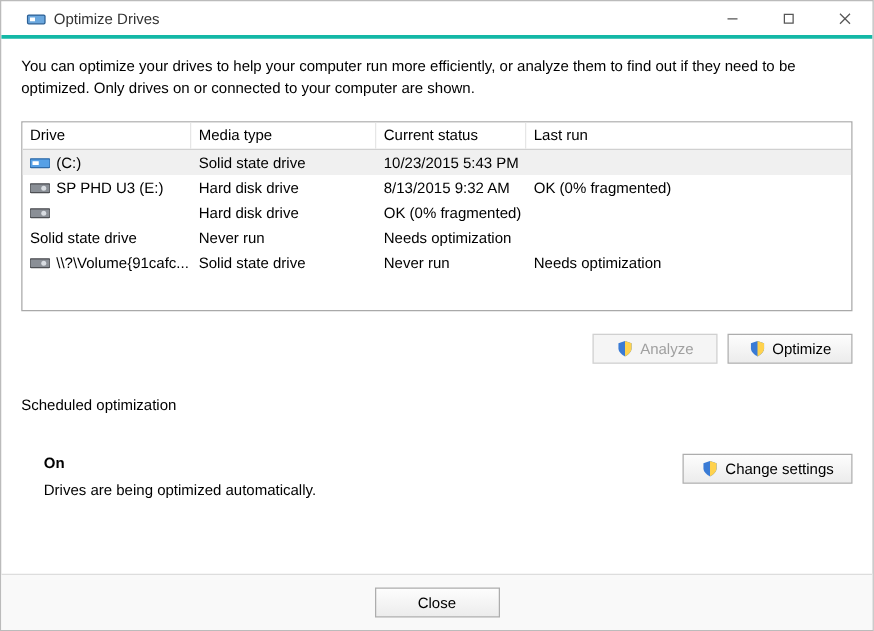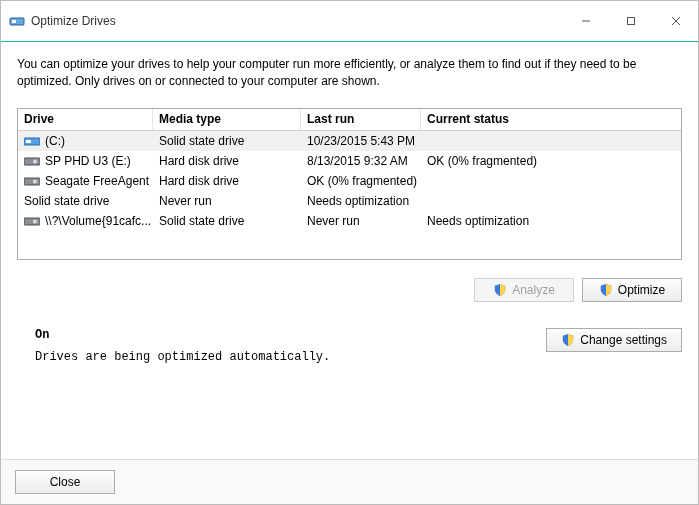--- a/index.html
+++ b/index.html
@@ -10,25 +10,25 @@
     background: #fff;
     color: #000;
     width: 699px;
     height: 505px;
     border: 1px solid #bbb;
     display: flex;
     flex-direction: column;
     overflow: hidden;
   }
   .titlebar {
-    height: 41px;
-    display: flex;
-    align-items: center;
-    padding: 0 0 0 8px;
-    border-bottom: 1px solid #14b8a6;
+    height: 30px;
+    display: flex;
+    align-items: center;
+    padding: 0 0 0 20px;
+    border-bottom: 3px solid #14b8a6;
   }
   .titlebar .app-icon {
     width: 16px; height: 16px;
     margin-right: 6px;
     display: inline-flex;
   }
   .titlebar .title { flex: 0 0 auto; color: #333; }
   .titlebar .spacer { flex: 1; }
   .winbtn {
     width: 45px; height: 29px;
@@ -52,21 +52,20 @@
   .lv-header, .lv-row {
     display: grid;
     grid-template-columns: 135px 148px 120px 1fr;
   }
   .lv-header {
     height: 22px;
     align-items: center;
     border-bottom: 1px solid #d0d0d0;
     background: #fff;
     position: relative;
-    font-weight: bold;
   }
   .lv-header .col {
     padding: 0 6px;
     height: 100%;
     display: flex;
     align-items: center;
     border-right: 1px solid #e6e6e6;
     white-space: nowrap;
     overflow: hidden;
   }
@@ -121,26 +120,26 @@
   }
   .sched {
     margin-top: 26px;
     display: grid;
     grid-template-columns: 1fr auto;
     column-gap: 20px;
     align-items: start;
   }
   .sched-body { padding-left: 18px; }
   .sched-body .on { font-weight: 600; margin-bottom: 8px; }
-  .sched-body div { margin-bottom: 6px; font-family: Liberation Mono, monospace; }
+  .sched-body div { margin-bottom: 6px; }
   .footer {
     border-top: 1px solid #ddd;
     padding: 10px 14px;
     display: flex;
-    justify-content: flex-start;
+    justify-content: center;
     background: #f9f9f9;
   }
 </style>
 </head>
 <body>
 
 <div class="titlebar">
   <span class="app-icon">
     <svg viewBox="0 0 16 16">
         <rect x="1" y="5" width="14" height="7" rx="1" fill="#6aa7de" stroke="#2b5f94"></rect>
@@ -168,22 +167,22 @@
 </div>
 
 <div class="content">
   <div class="intro">You can optimize your drives to help your computer run more efficiently, or analyze them to find out if they need to be optimized. Only drives on or connected to your computer are shown.</div>
 
 
   <div class="listview">
     <div class="lv-header">
       <div class="col">Drive</div>
       <div class="col">Media type</div>
+      <div class="col">Current status</div>
       <div class="col">Last run</div>
-      <div class="col">Current status</div>
     </div>
     <div class="lv-body" id="lv-body">
         <div class="lv-row selected">
           <div class="cell">
             <span class="drive-icon">
               <svg viewBox="0 0 16 12">
                 <rect x="0" y="3" width="16" height="7" rx="1" fill="#56a0e6" stroke="#2e6aa8"></rect>
                 <rect x="2" y="5" width="5" height="3" fill="#fff"></rect>
               </svg>
             </span>
@@ -207,21 +206,20 @@
           <div class="cell">OK (0% fragmented)</div>
         </div>
         <div class="lv-row">
           <div class="cell">
             <span class="drive-icon">
               <svg viewBox="0 0 16 12">
                 <rect x="0" y="3" width="16" height="7" rx="1" fill="#8a8f96" stroke="#4d4f53"></rect>
                 <circle cx="11" cy="6.5" r="2" fill="#d9dde2"></circle>
               </svg>
             </span>
-            <span>Seagate FreeAgent</span>
           </div>
           <div class="cell">Hard disk drive</div>
           <div class="cell">OK (0% fragmented)</div>
         </div>
         <div class="lv-row">
           <div class="cell">Solid state drive</div>
           <div class="cell">Never run</div>
           <div class="cell">Needs optimization</div>
         </div>
         <div class="lv-row">
@@ -255,20 +253,21 @@
       <span class="shield">
         <svg viewBox="0 0 16 16">
             <path d="M8 1 L14 3 V8 C14 12 8 15 8 15 C8 15 2 12 2 8 V3 Z" fill="#3a7bd5"></path>
             <path d="M8 1 L14 3 V8 C14 12 8 15 8 15 Z" fill="#ffd24d"></path>
           </svg>
       </span>
       <span>Optimize</span>
     </button>
   </div>
 
+  <div class="section-label" style="margin-top:26px">Scheduled optimization</div>
 
   <div class="sched">
     <div class="sched-body">
       <div class="on">On</div>
       <div>Drives are being optimized automatically.</div>
     </div>
     <div>
       <button class="win" style="min-width:120px">
         <span class="shield">
           <svg viewBox="0 0 16 16">

